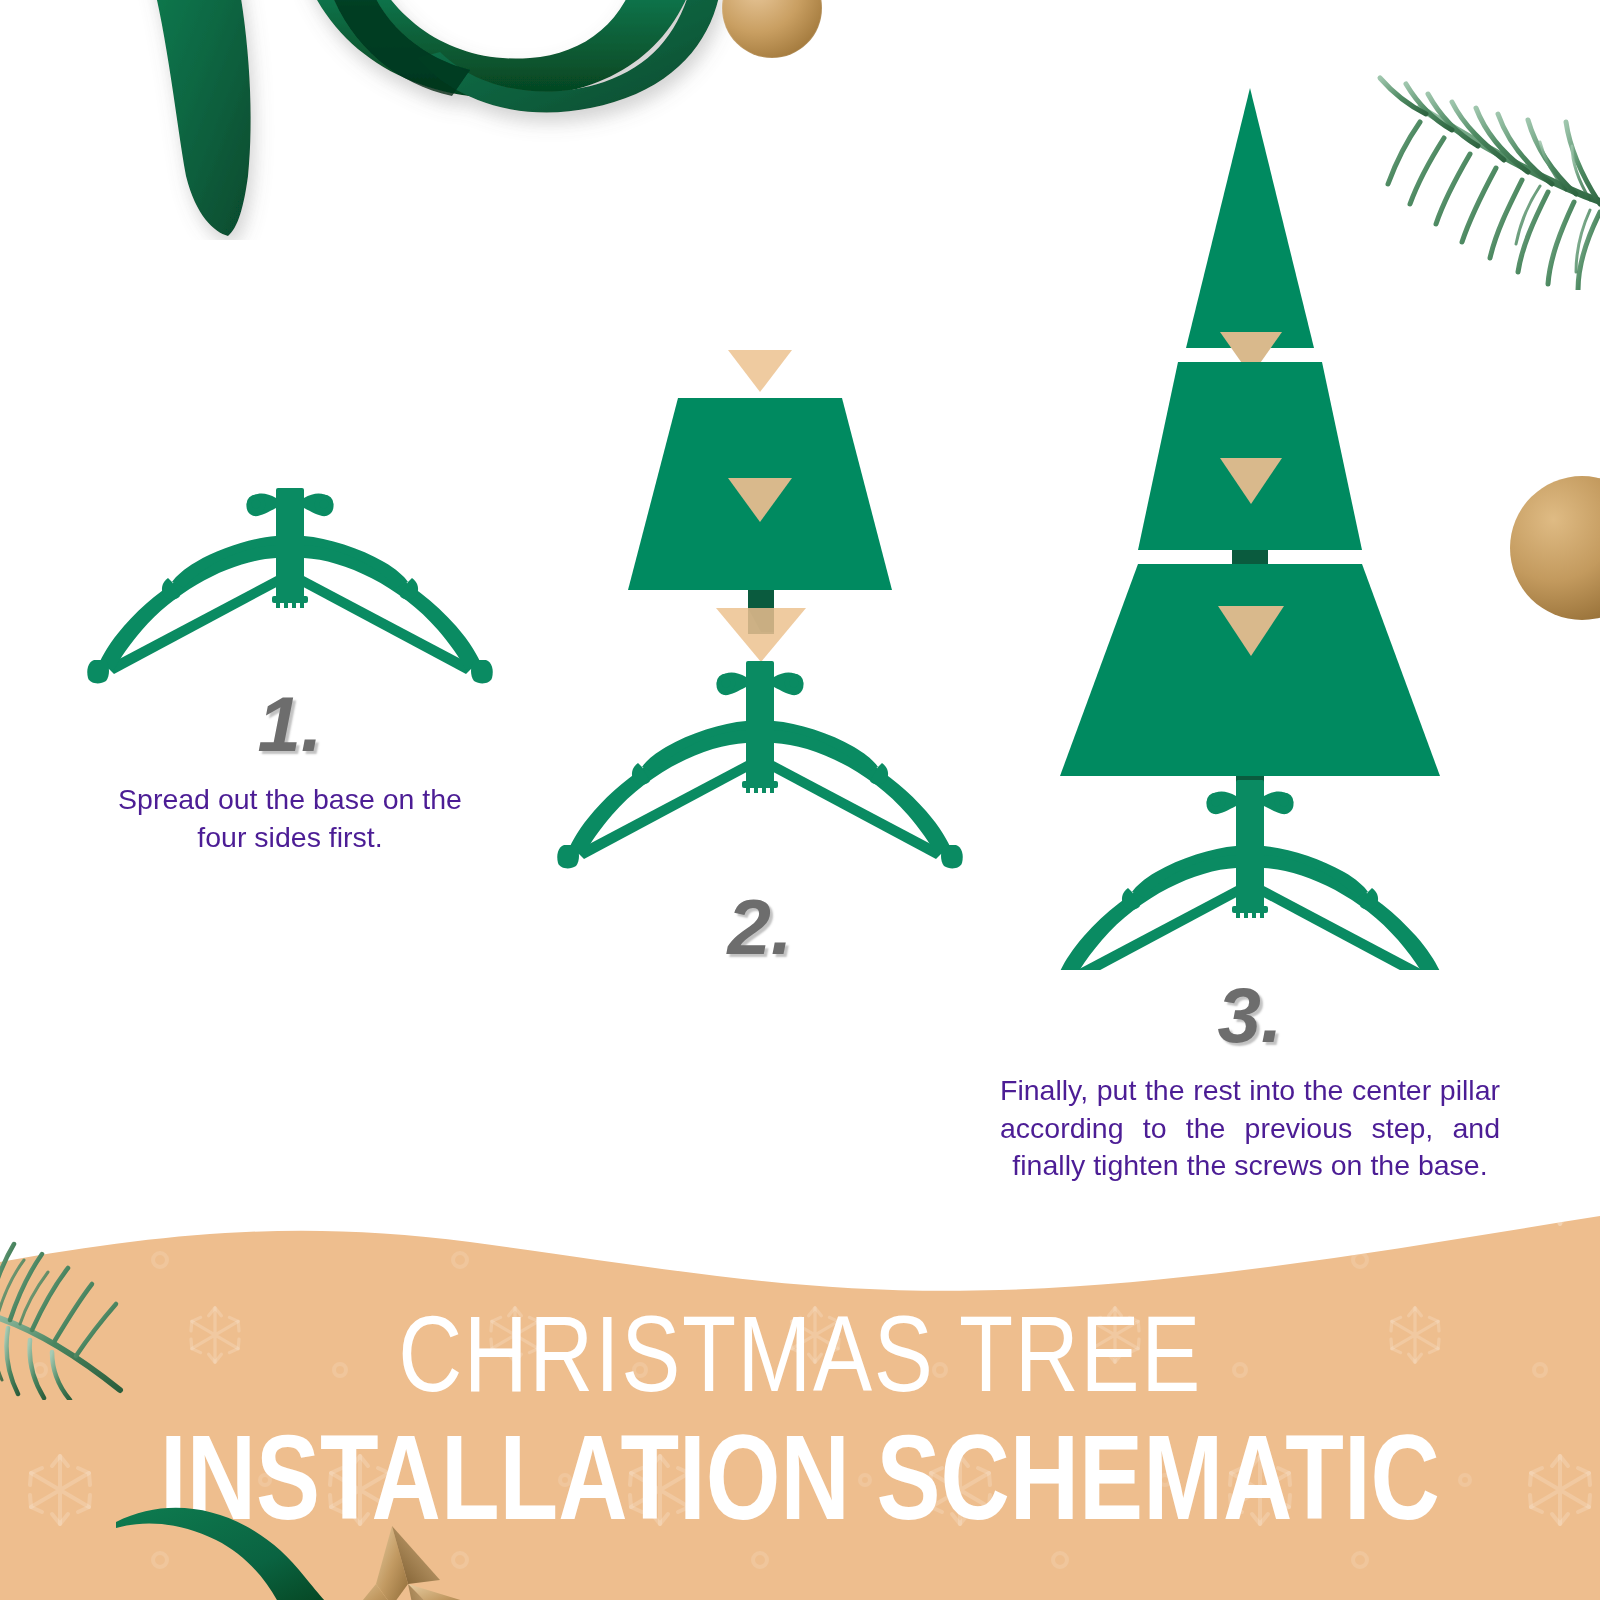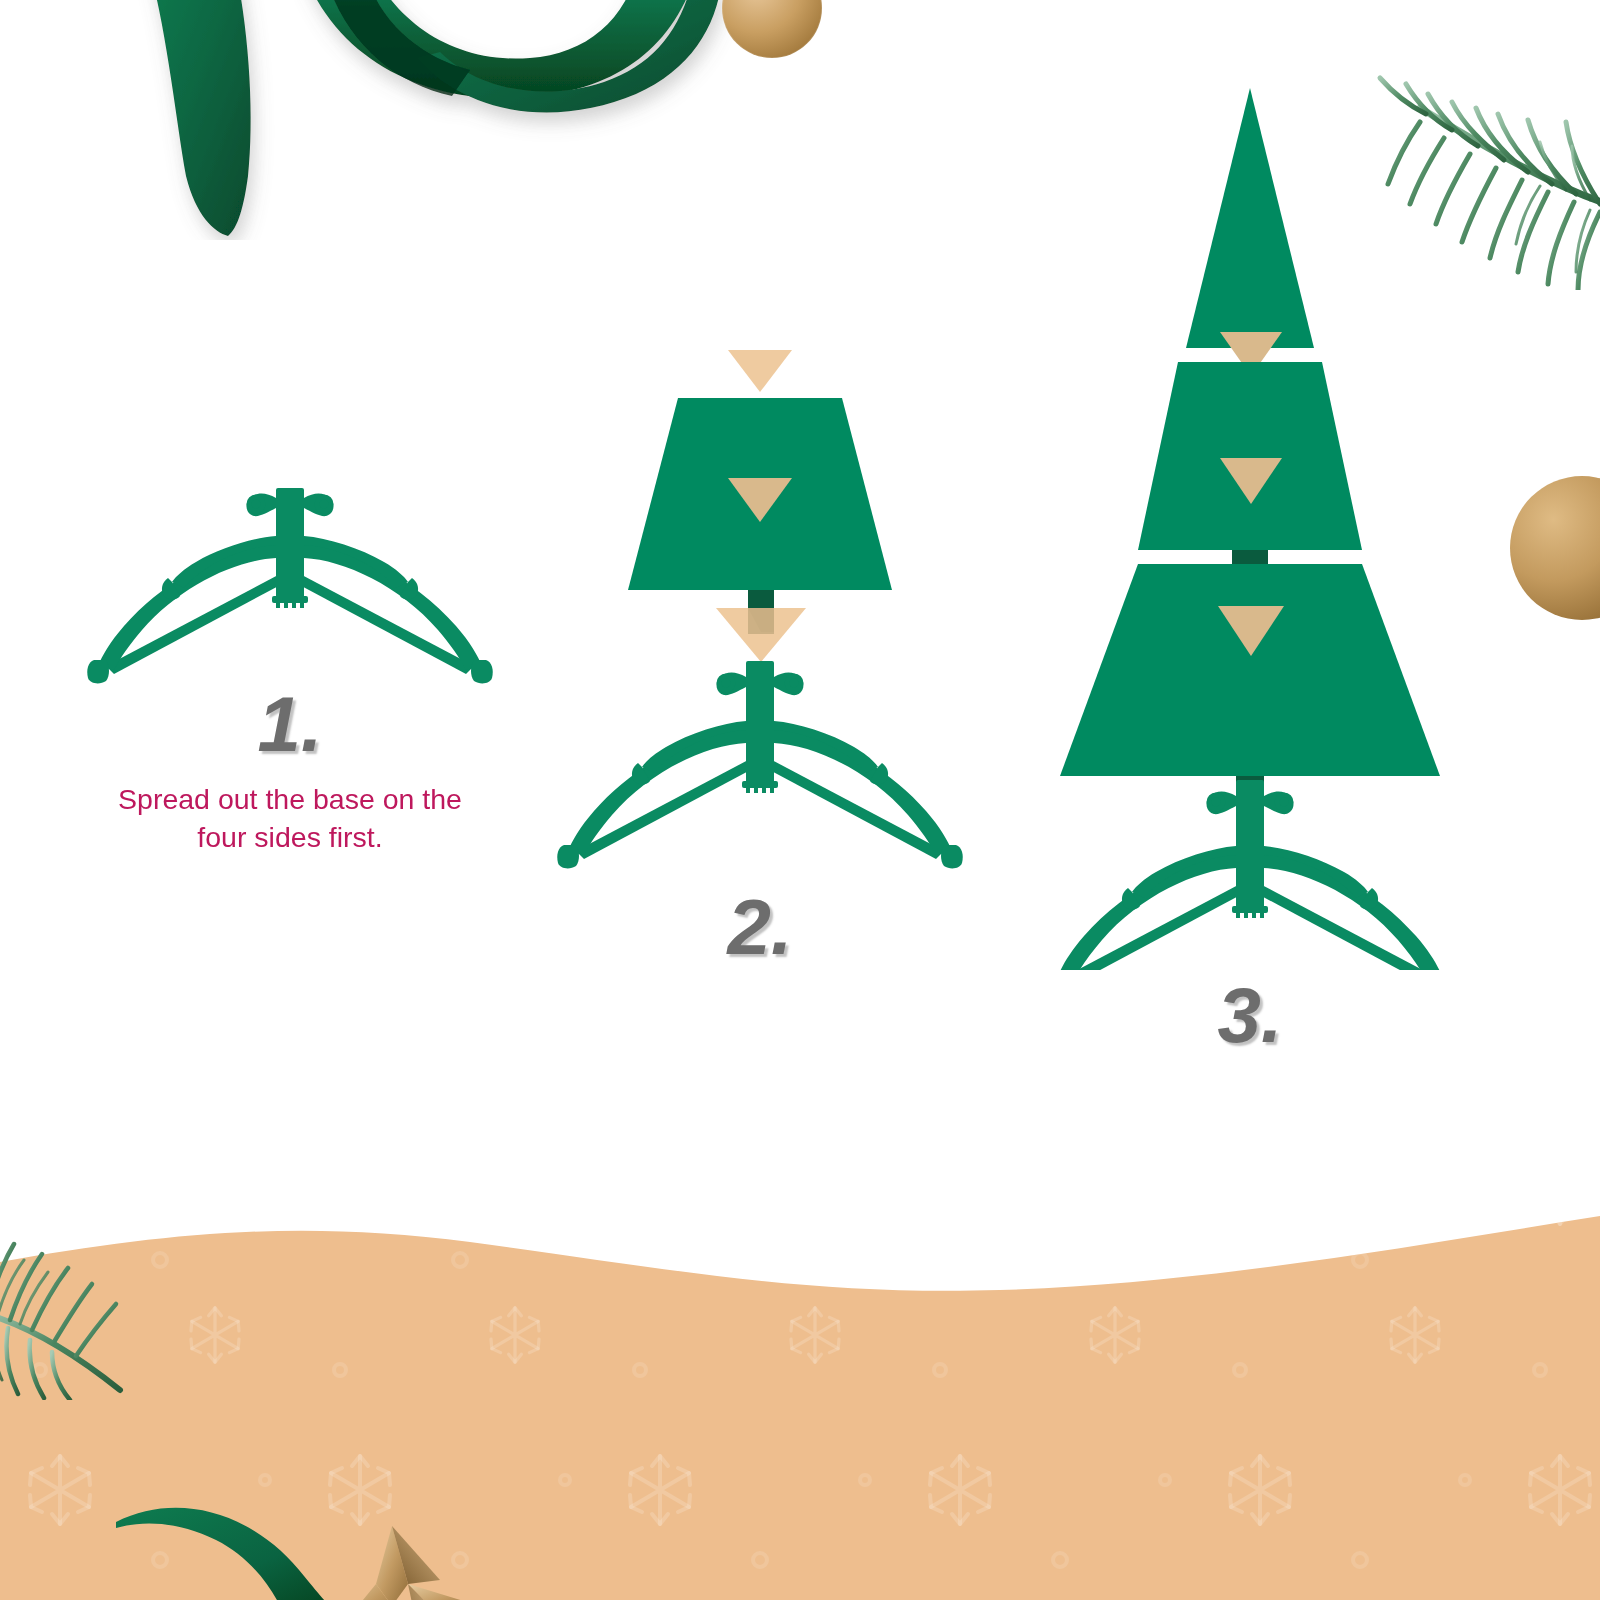--- a/index.html
+++ b/index.html
@@ -37,21 +37,21 @@
   }
 
   
   .step { position:absolute; z-index:5; }
   .step-num{
     font-size:78px; font-weight:bold; font-style:italic;
     color:#6d6d6d; text-align:center; line-height:1;
     text-shadow:3px 3px 2px rgba(120,120,120,.45);
   }
   .step-desc{
-    font-size:28.5px; color:#be185d; line-height:1.32;
+    font-size:28.5px; color:#4c1d95; line-height:1.32;
     text-align:center; margin-top:18px;
   }
   .step-desc.justify{ text-align:justify; text-align-last:center; }
 </style>
 </head>
 <body>
 
 <div id="stage">
 
   <svg class="decor" style="left:0;top:0;width:820px;height:240px;" viewBox="0 0 820 240">
@@ -286,20 +286,21 @@
         <circle cx="176" cy="22" r="7" fill="none" stroke="#0A8B62" stroke-width="5"></circle>
         <circle cx="244" cy="22" r="7" fill="none" stroke="#0A8B62" stroke-width="5"></circle>
         <path d="M14,190 C8,192 6,200 8,208 C10,214 20,215 26,211
                  C30,206 30,196 26,190 Z"></path>
         <path d="M406,190 C412,192 414,200 412,208 C410,214 400,215 394,211
                  C390,206 390,196 394,190 Z"></path>
       </g>
     </svg>
 
     <div class="step-num" style="margin-top:6px;">3.</div>
+    <div class="step-desc justify" style="width:500px;margin-left:auto;margin-right:auto;">Finally, put the rest into the center pillar according to the previous step, and finally tighten the screws on the base.</div>
   </div>
 
   <svg class="band" viewBox="0 0 1600 480" preserveAspectRatio="none">
     <defs>
       <pattern id="flakes" width="300" height="300" patternUnits="userSpaceOnUse">
         <g stroke="#ffffff" stroke-opacity=".17" fill="none" stroke-width="4" stroke-linecap="round">
           <g transform="translate(60,70)">
             <path d="M0,-34 L0,34 M-29,-17 L29,17 M-29,17 L29,-17"></path>
             <path d="M0,-34 L-8,-24 M0,-34 L8,-24 M0,34 L-8,24 M0,34 L8,24"></path>
             <path d="M-29,-17 L-30,-5 M-29,-17 L-18,-22 M29,17 L30,5 M29,17 L18,22"></path>
@@ -384,14 +385,18 @@
       <polygon points="72,16 88,74 72,96 56,74" fill="url(#star1)"></polygon>
       <polygon points="72,16 88,74 120,70" fill="url(#star2)"></polygon>
       <polygon points="160,96 88,74 118,104" fill="url(#star1)"></polygon>
       <polygon points="118,104 88,74 104,150" fill="url(#star2)"></polygon>
       <polygon points="20,118 56,74 72,96" fill="url(#star1)"></polygon>
       <polygon points="72,96 104,150 56,136" fill="url(#star1)"></polygon>
       <polygon points="56,136 72,96 20,118" fill="url(#star2)"></polygon>
     </g>
   </svg>
 
+  <div class="title-wrap">
+    <div class="title-1">CHRISTMAS TREE</div>
+    <div class="title-2">INSTALLATION SCHEMATIC</div>
+  </div>
 
 </div>
 
 </body></html>

